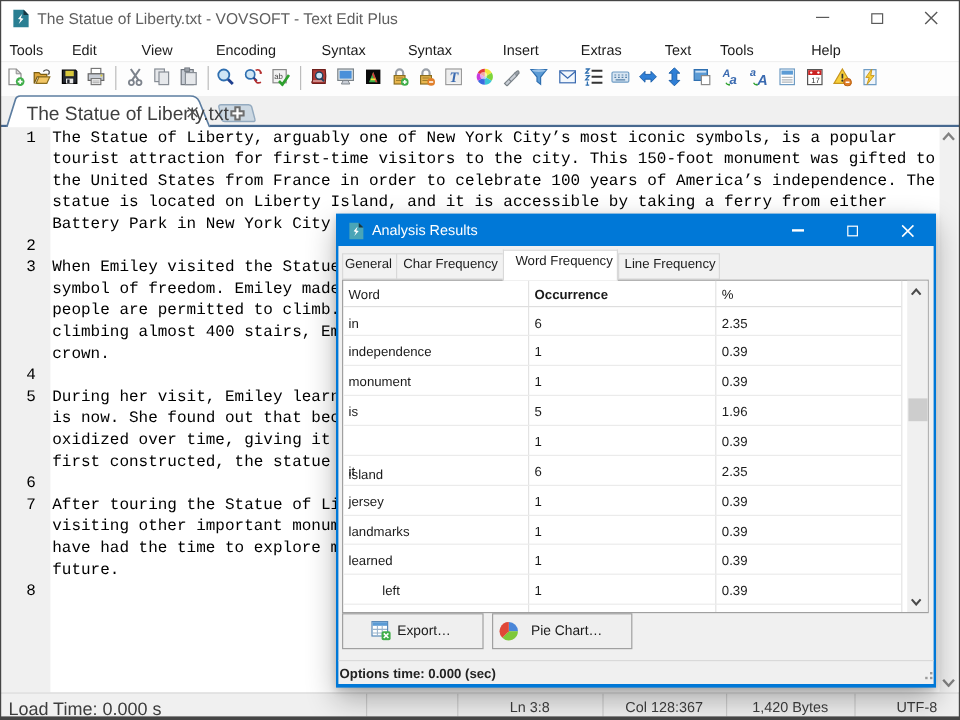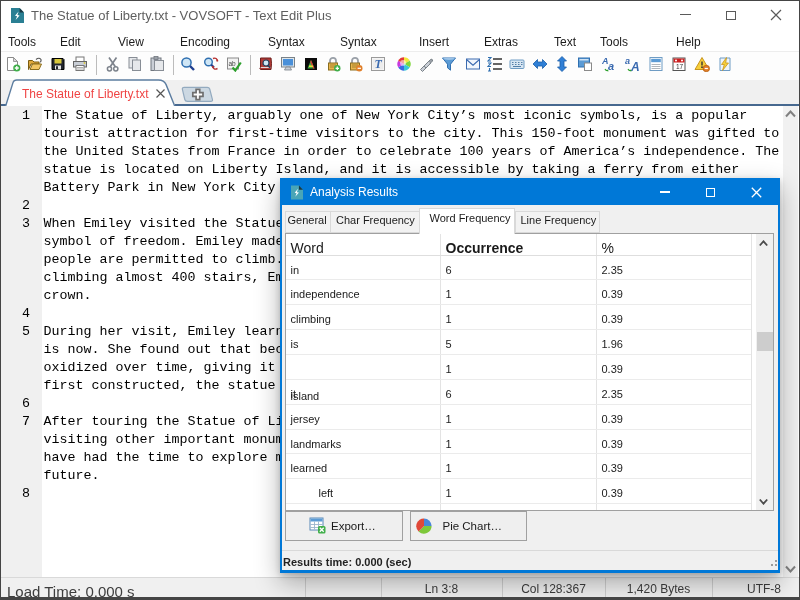--- a/index.html
+++ b/index.html
@@ -1,19 +1,19 @@
 <!DOCTYPE html>
 <html><head>
 <meta charset="utf-8">
 <style>
   * { margin:0; padding:0; box-sizing:border-box; }
   .mi { top:35px; font-size:12px; color:#1c1c1c; }
   .tic { position:absolute; top:56px; }
   .sep { position:absolute; top:55px; width:1px; height:20px; background:#bcbcbc; }
-  .tch { top:240px; font-size:14px; color:#1a1a1a; }
+  .tch { top:240px; font-size:11px; color:#1a1a1a; }
   .rl { position:absolute; left:285.5px; width:465px; height:1px; background:#ebebeb; }
   .rw { position:absolute; font-size:11px; color:#1a1a1a; }
   html,body { width:800px; height:600px; overflow:hidden; }
   #root { position:relative; width:800px; height:600px; background:#fff;
           font-family:"Liberation Sans", sans-serif; }
   .abs { position:absolute; }
   pre { font-family:"Liberation Mono", monospace; font-size:13.33px; line-height:18px; color:#000; }
 </style>
 </head>
 <body>
@@ -224,21 +224,21 @@
   </div>
 
   <div class="abs" style="left:0;top:80px;width:800px;height:23.5px;background:#f0f0f0;"></div>
   <div class="abs" style="left:0;top:103.5px;width:7px;height:2px;background:#46688f;"></div>
   <div class="abs" style="left:174.5px;top:103.5px;width:625.5px;height:2px;background:#46688f;"></div>
   <svg class="abs" style="left:0;top:79px;" width="220" height="28" viewBox="0 0 220 28">
     <path d="M5.5,27.5 L13,3.6 Q13.8,1 16.8,1 L158.5,1 Q164,1 166,5.4 L174.9,27.5" fill="#ffffff" stroke="#5c7da0" stroke-width="1.4"></path>
     <path d="M187.3,22.3 Q185.2,22.3 184.8,20.5 L182.4,10.3 Q182,8.3 184.2,8.3 L207.2,8.3 Q209.2,8.3 209.7,10 L212.4,20.3 Q213,22.3 210.7,22.3 Z" fill="#ccd8e2" stroke="#93aabf" stroke-width="1.2"></path>
     <path d="M196.1,10.4 h3.6 v3.3 h3.3 v3.6 h-3.3 v3.3 h-3.6 v-3.3 h-3.3 v-3.6 h3.3 Z" fill="#fdfdfd" stroke="#6e6e6e" stroke-width="1.7"></path>
   </svg>
-  <div class="abs" style="left:22px;top:86.5px;font-size:12px;color:#ef4444;">The Statue of Liberty.txt</div>
+  <div class="abs" style="left:22px;top:86.5px;font-size:16px;color:#404040;">The Statue of Liberty.txt</div>
   <svg class="abs" style="left:155px;top:87.5px;" width="11" height="11" viewBox="0 0 11 11">
     <path d="M1.5,1.5 L9.5,9.5 M9.5,1.5 L1.5,9.5" stroke="#555" stroke-width="1.2" fill="none"></path>
   </svg>
 
   <div class="abs" style="left:0;top:105.5px;width:800px;height:471.5px;background:#fff;"></div>
   <div class="abs" style="left:0;top:105.5px;width:41.5px;height:471.5px;background:#f0f0f0;"></div>
   <pre id="gut" class="abs" style="left:0;top:106.8px;width:29.9px;text-align:right;">1
 
 
 
@@ -346,21 +346,21 @@
 
   <div class="abs tch" style="left:290.5px;">Word</div>
   <div class="abs tch" style="left:445.5px;font-weight:bold;">Occurrence</div>
   <div class="abs tch" style="left:601.5px;">%</div>
   <div class="rw" style="left:290.5px;top:263.5px;">in</div>
     <div class="rw" style="left:445.5px;top:263.5px;">6</div>
     <div class="rw" style="left:601.5px;top:263.5px;">2.35</div>
   <div class="rw" style="left:290.5px;top:288.4px;">independence</div>
     <div class="rw" style="left:445.5px;top:288.4px;">1</div>
     <div class="rw" style="left:601.5px;top:288.4px;">0.39</div>
-  <div class="rw" style="left:290.5px;top:313.2px;">climbing</div>
+  <div class="rw" style="left:290.5px;top:313.2px;">monument</div>
     <div class="rw" style="left:445.5px;top:313.2px;">1</div>
     <div class="rw" style="left:601.5px;top:313.2px;">0.39</div>
   <div class="rw" style="left:290.5px;top:338.1px;">is</div>
     <div class="rw" style="left:445.5px;top:338.1px;">5</div>
     <div class="rw" style="left:601.5px;top:338.1px;">1.96</div>
   <div class="rw" style="left:290.5px;top:362.9px;margin-top:27px;">island</div>
     <div class="rw" style="left:445.5px;top:362.9px;">1</div>
     <div class="rw" style="left:601.5px;top:362.9px;">0.39</div>
   <div class="rw" style="left:290.5px;top:387.8px;">it</div>
     <div class="rw" style="left:445.5px;top:387.8px;">6</div>
@@ -399,21 +399,21 @@
   <div class="abs" style="left:409.5px;top:511px;width:117.5px;height:30px;background:#efefef;border:1px solid #a0a0a0;"></div>
   <svg class="abs" style="left:414.5px;top:516.5px;" width="18" height="18" viewBox="0 0 18 18">
     <circle cx="9" cy="9" r="7.6" fill="#e8e8e8"></circle>
     <path d="M9,9 L9,1.4 A7.6,7.6 0 0 1 16.6,9 Z" fill="#4a86d8"></path>
     <path d="M9,9 L16.6,9 A7.6,7.6 0 0 1 3.6,14.4 Z" fill="#7ec83a"></path>
     <path d="M9,9 L3.6,14.4 A7.6,7.6 0 0 1 9,1.4 Z" fill="#e04838"></path>
   </svg>
   <div class="abs" style="left:442.5px;top:520px;font-size:11.5px;color:#1a1a1a;">Pie Chart…</div>
 
   <div class="abs" style="left:282px;top:550px;width:495.5px;height:1px;background:#d9d9d9;"></div>
-  <div class="abs" style="left:283px;top:555.5px;font-size:11px;font-weight:bold;color:#222;">Results time: 0.000 (sec)</div>
+  <div class="abs" style="left:283px;top:555.5px;font-size:11px;font-weight:bold;color:#222;">Options time: 0.000 (sec)</div>
   <div class="abs" style="left:774.5px;top:559.5px;width:2px;height:2px;background:#9a9a9a;"></div>
   <div class="abs" style="left:770.5px;top:563.5px;width:2px;height:2px;background:#9a9a9a;"></div>
   <div class="abs" style="left:774.5px;top:563.5px;width:2px;height:2px;background:#9a9a9a;"></div>
 
 
   <div class="abs" style="left:0;top:0;width:800px;height:1.2px;background:#454545;"></div>
   <div class="abs" style="left:0;top:0;width:1.3px;height:600px;background:#454545;"></div>
   <div class="abs" style="left:798.6px;top:0;width:1.4px;height:600px;background:#454545;"></div>
   <div class="abs" style="left:0;top:597px;width:800px;height:3px;background:#454545;"></div>
 </div>

